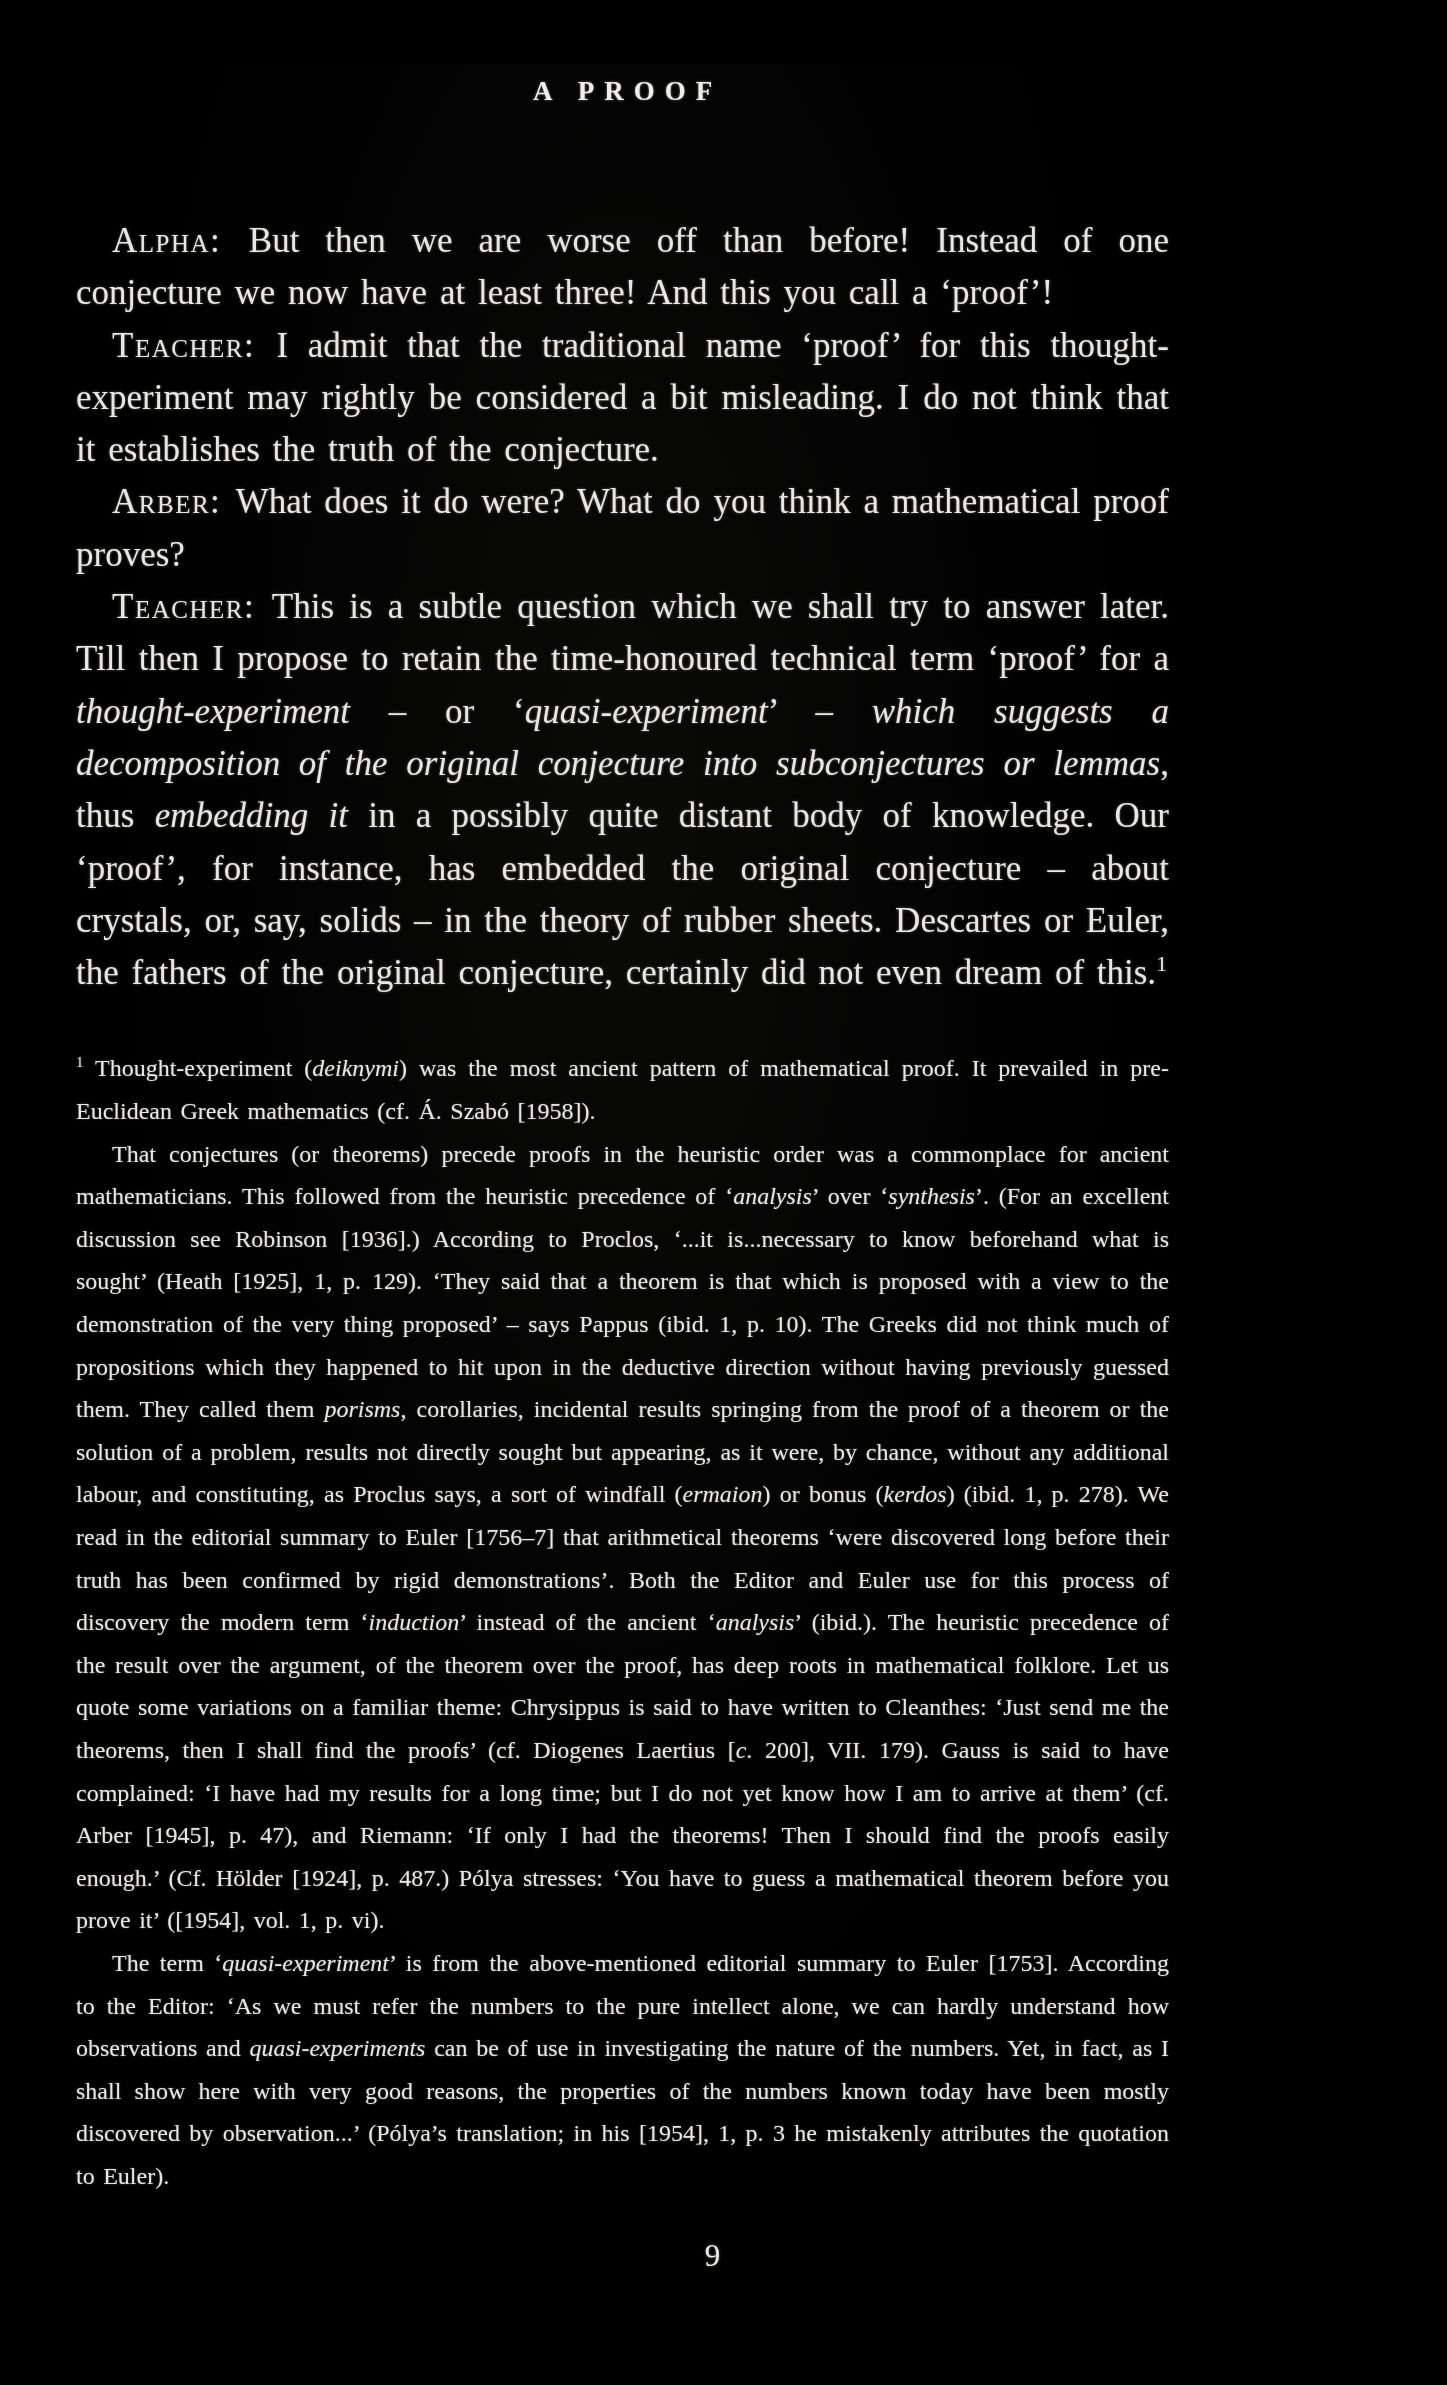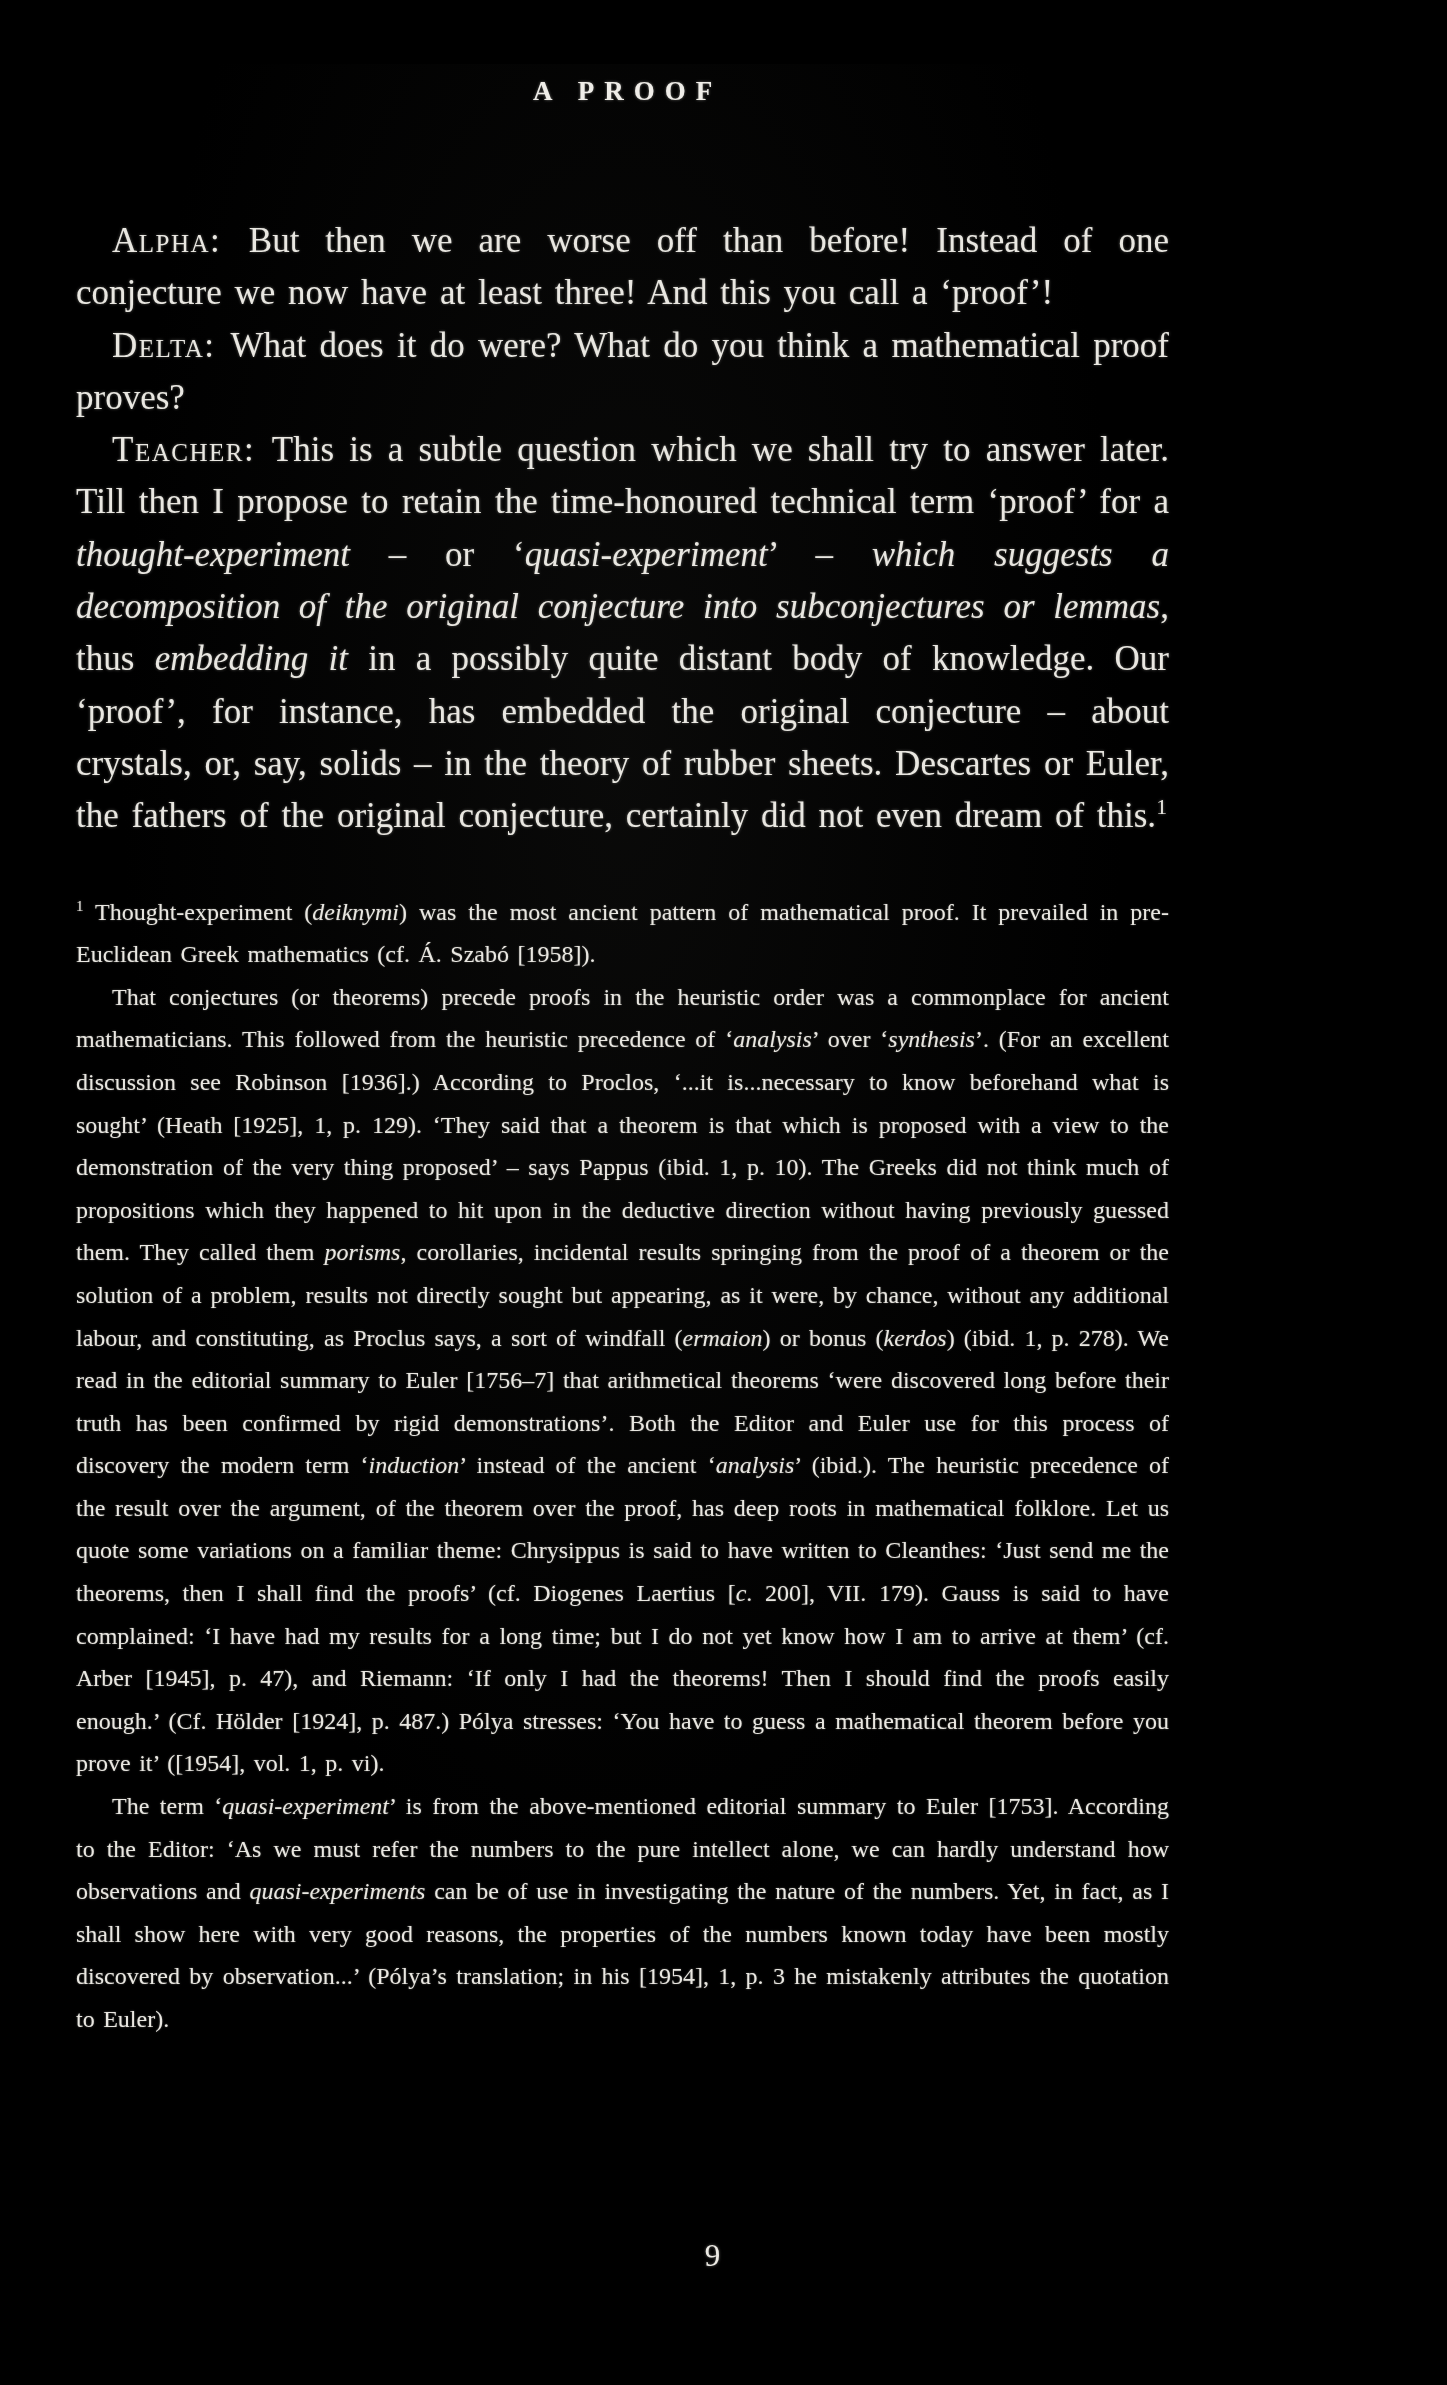--- a/index.html
+++ b/index.html
@@ -84,21 +84,22 @@
 </head>
 <body>
 
 <div class="page" style="background-color: rgb(0, 0, 0); color: rgb(233, 231, 225);">
   <div class="page-inner">
 
     <h1 class="page-header">A PROOF</h1>
 
     <div class="dialogue">
       <p><span class="s-sc">Alpha: </span><span>But then we are worse off than before! Instead of one conjecture we now have at least three! And this you call a ‘proof’!</span></p>
-      <p><span class="s-sc">Delta: </span><span>What does it do were? What do you think a mathematical proof proves?</span></p>
+      <p><span class="s-sc">Teacher: </span><span>I admit that the traditional name ‘proof’ for this thought-experiment may rightly be considered a bit misleading. I do not think that it establishes the truth of the conjecture.</span></p>
+      <p><span class="s-sc">Arber: </span><span>What does it do were? What do you think a mathematical proof proves?</span></p>
       <p><span class="s-sc">Teacher: </span><span>This is a subtle question which we shall try to answer later. Till then I propose to retain the time-honoured technical term ‘proof’ for a </span><span class="s-i">thought-experiment</span><span> – or ‘</span><span class="s-i">quasi-experiment</span><span>’ – </span><span class="s-i">which suggests a decomposition of the original conjecture into subconjectures or lemmas</span><span>, thus </span><span class="s-i">embedding it</span><span> in a possibly quite distant body of knowledge. Our ‘proof’, for instance, has embedded the original conjecture – about crystals, or, say, solids – in the theory of rubber sheets. Descartes or Euler, the fathers of the original conjecture, certainly did not even dream of this.</span><span class="s-sup">1</span></p>
     </div>
 
     <div class="footnote">
       <p><span class="s-sup">1</span><span> Thought-experiment (</span><span class="s-i">deiknymi</span><span>) was the most ancient pattern of mathematical proof. It prevailed in pre-Euclidean Greek mathematics (cf. Á. Szabó [1958]).</span></p>
       <p class="indent"><span>That conjectures (or theorems) precede proofs in the heuristic order was a commonplace for ancient mathematicians. This followed from the heuristic precedence of ‘</span><span class="s-i">analysis</span><span>’ over ‘</span><span class="s-i">synthesis</span><span>’. (For an excellent discussion see Robinson [1936].) According to Proclos, ‘...it is...necessary to know beforehand what is sought’ (Heath [1925], 1, p. 129). ‘They said that a theorem is that which is proposed with a view to the demonstration of the very thing proposed’ – says Pappus (ibid. 1, p. 10). The Greeks did not think much of propositions which they happened to hit upon in the deductive direction without having previously guessed them. They called them </span><span class="s-i">porisms</span><span>, corollaries, incidental results springing from the proof of a theorem or the solution of a problem, results not directly sought but appearing, as it were, by chance, without any additional labour, and constituting, as Proclus says, a sort of windfall (</span><span class="s-i">ermaion</span><span>) or bonus (</span><span class="s-i">kerdos</span><span>) (ibid. 1, p. 278). We read in the editorial summary to Euler [1756–7] that arithmetical theorems ‘were discovered long before their truth has been confirmed by rigid demonstrations’. Both the Editor and Euler use for this process of discovery the modern term ‘</span><span class="s-i">induction</span><span>’ instead of the ancient ‘</span><span class="s-i">analysis</span><span>’ (ibid.). The heuristic precedence of the result over the argument, of the theorem over the proof, has deep roots in mathematical folklore. Let us quote some variations on a familiar theme: Chrysippus is said to have written to Cleanthes: ‘Just send me the theorems, then I shall find the proofs’ (cf. Diogenes Laertius [</span><span class="s-i">c</span><span>. 200], VII. 179). Gauss is said to have complained: ‘I have had my results for a long time; but I do not yet know how I am to arrive at them’ (cf. Arber [1945], p. 47), and Riemann: ‘If only I had the theorems! Then I should find the proofs easily enough.’ (Cf. Hölder [1924], p. 487.) Pólya stresses: ‘You have to guess a mathematical theorem before you prove it’ ([1954], vol. 1, p. vi).</span></p>
       <p class="indent"><span>The term ‘</span><span class="s-i">quasi-experiment</span><span>’ is from the above-mentioned editorial summary to Euler [1753]. According to the Editor: ‘As we must refer the numbers to the pure intellect alone, we can hardly understand how observations and </span><span class="s-i">quasi-experiments</span><span> can be of use in investigating the nature of the numbers. Yet, in fact, as I shall show here with very good reasons, the properties of the numbers known today have been mostly discovered by observation...’ (Pólya’s translation; in his [1954], 1, p. 3 he mistakenly attributes the quotation to Euler).</span></p>
     </div>
 
     <div class="page-number">9</div>

